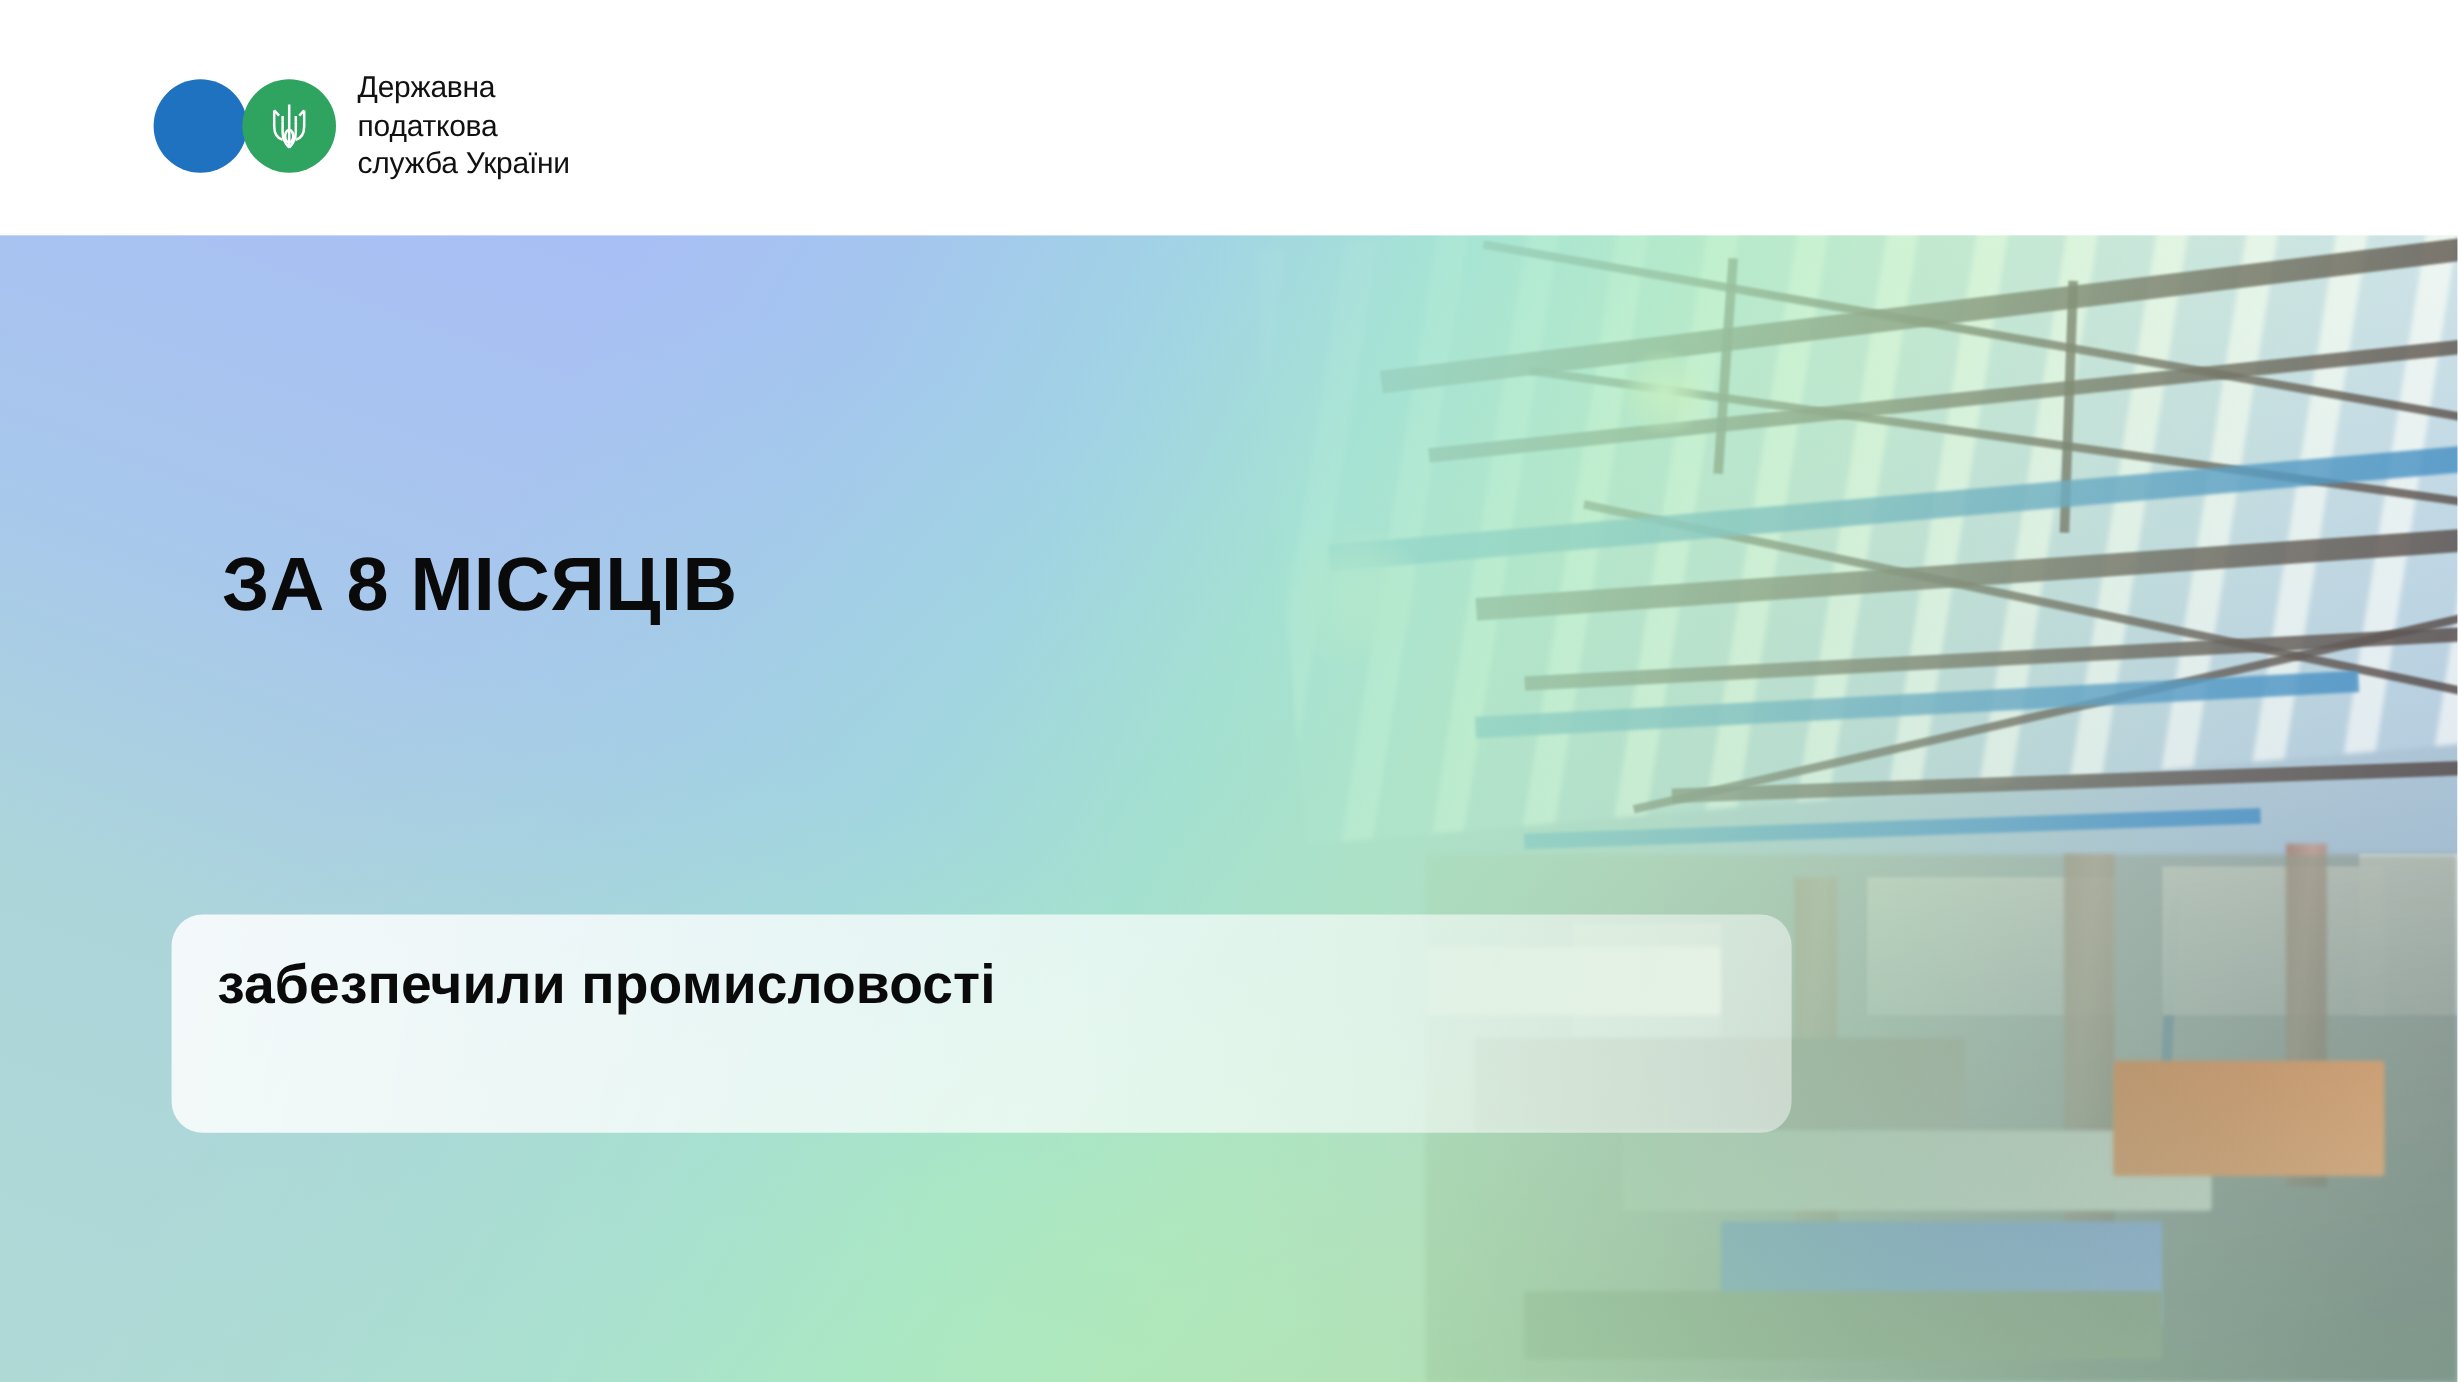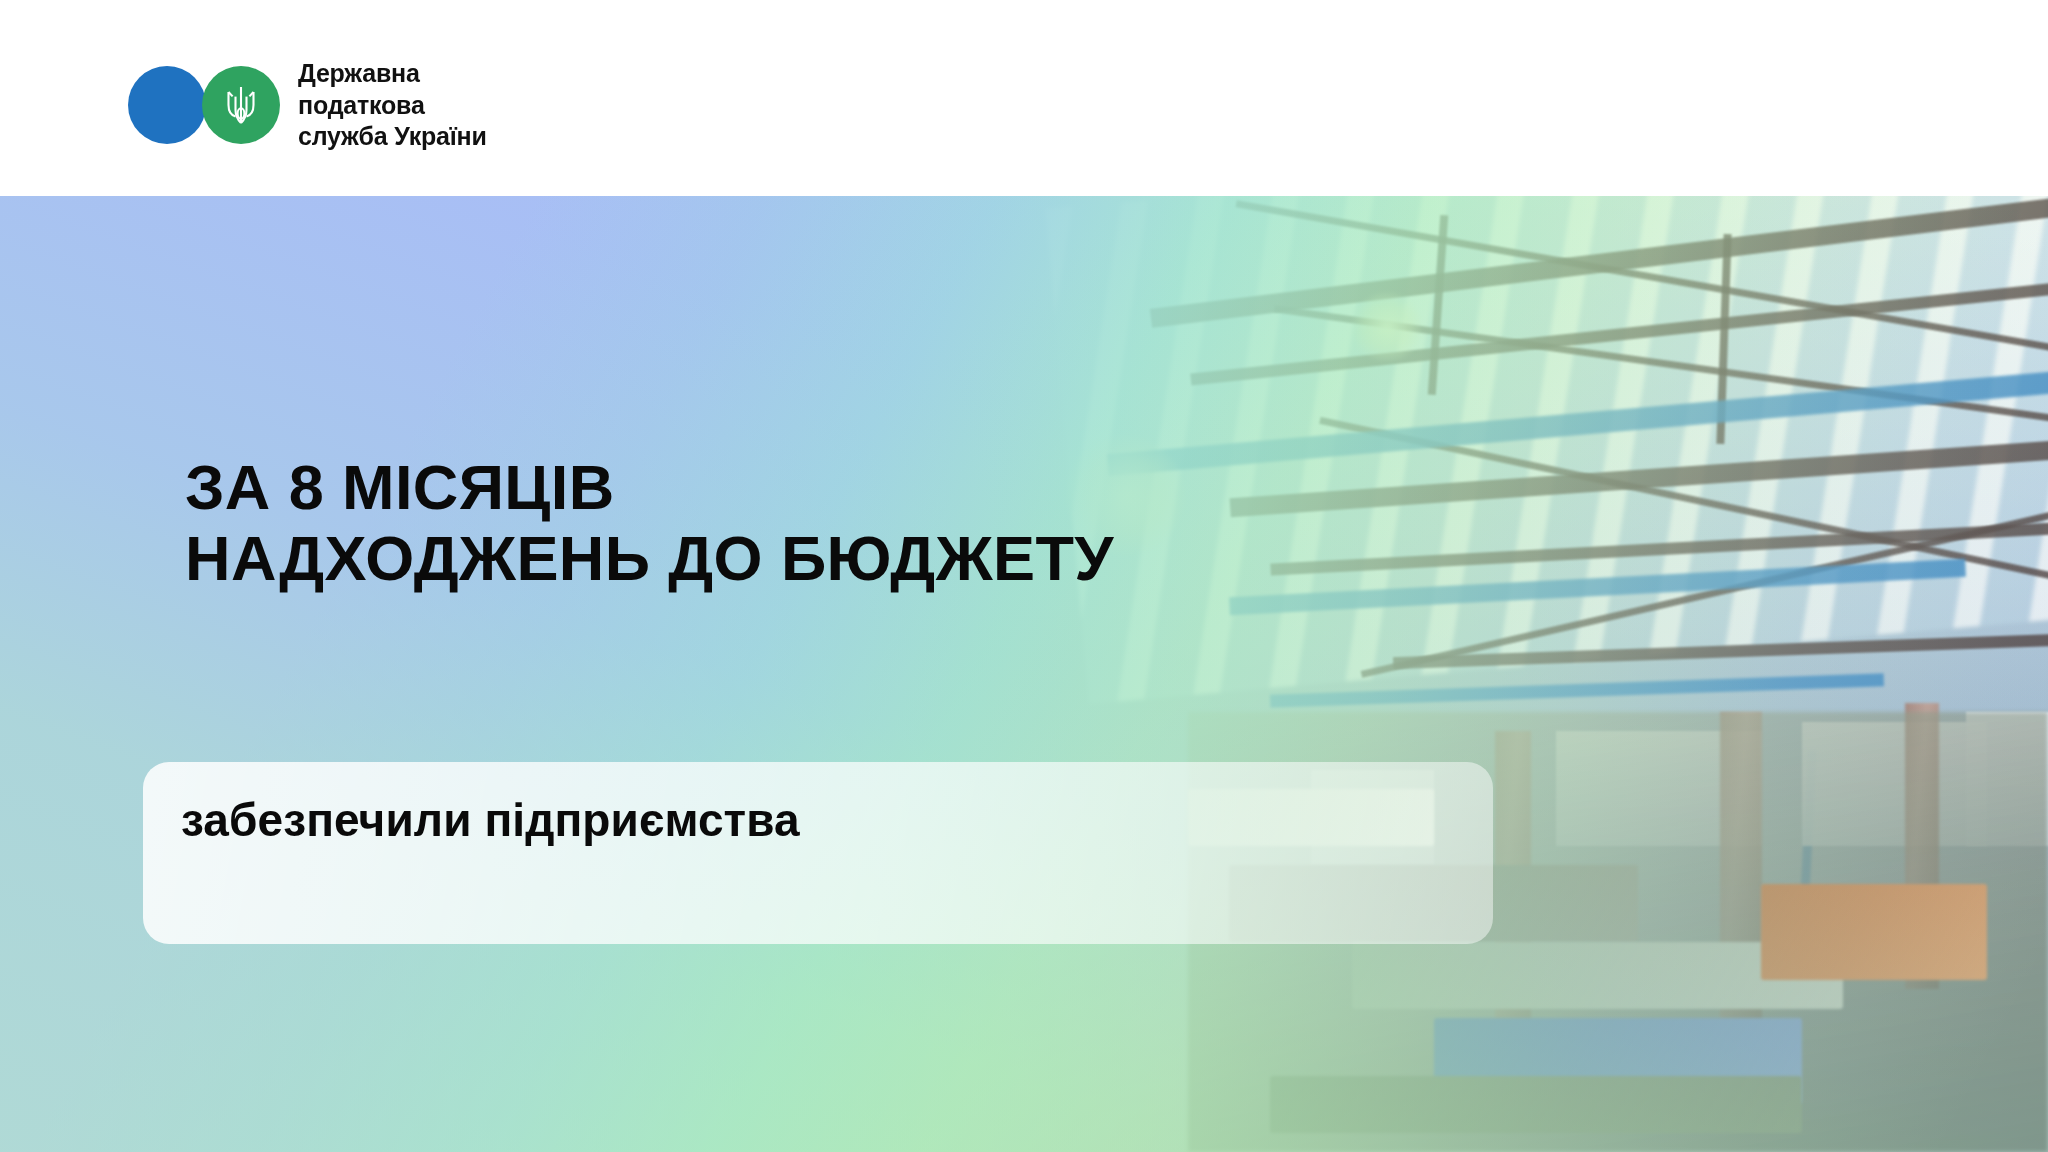--- a/index.html
+++ b/index.html
@@ -59,21 +59,21 @@
     background: #2fa360;
     display: flex;
     align-items: center;
     justify-content: center;
   }
   .trident-svg { display: block; }
 
   .logo-text {
     font-size: 25px;
     line-height: 1.26;
-    font-weight: 700;
+    font-weight: 400;
     color: #111111;
     letter-spacing: -0.2px;
     white-space: pre-line;
   }
 
   
   .stage {
     position: absolute;
     left: 0; top: 196px;
     width: 2048px;
@@ -294,22 +294,21 @@
         </span>
       </div>
       <div class="logo-text">Державна
 податкова
 служба України</div>
     </div>
   </header>
 
   <h1 class="headline">
     <span class="hl-line">ЗА 8 МІСЯЦІВ</span>
-    <span class="hl-line">НАДХОДЖЕНЬ ДО БЮДЖЕТУ</span>
   </h1>
 
   <div class="subtitle-card">
     <p class="subtitle">
-      <span class="sub-line">забезпечили підприємства</span>
+      <span class="sub-line">забезпечили промисловості</span>
     </p>
   </div>
 
 </div>
 
 </body></html>

